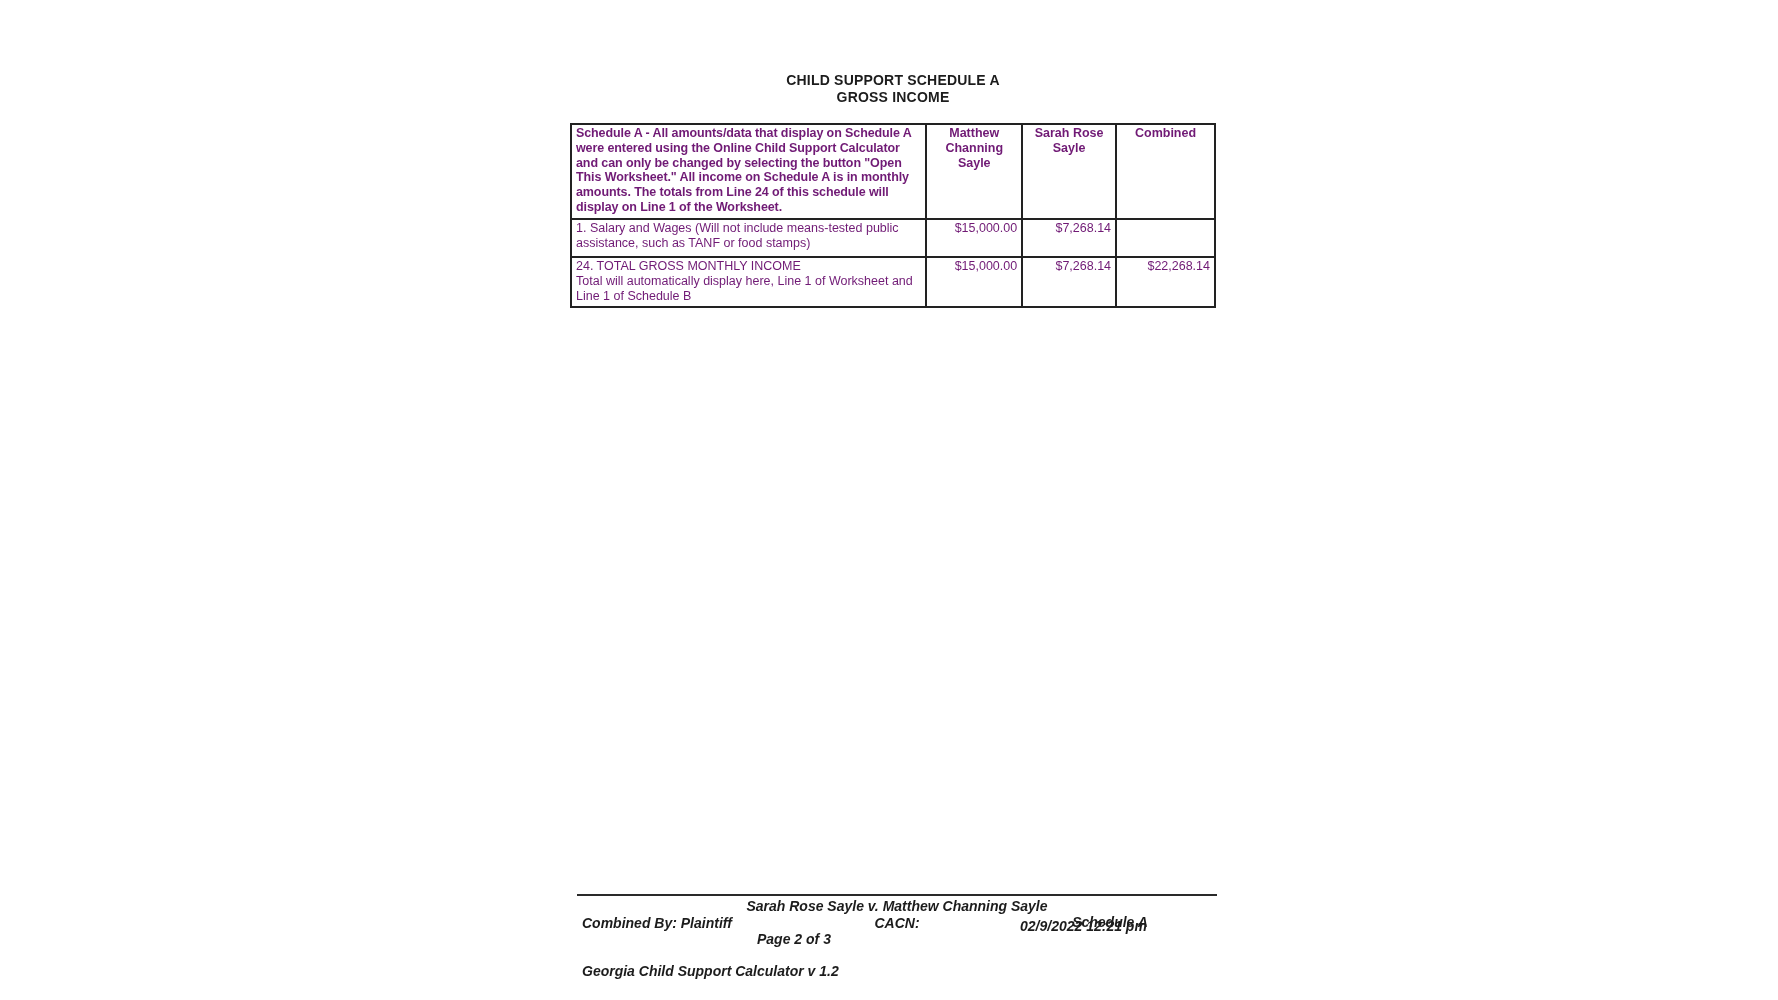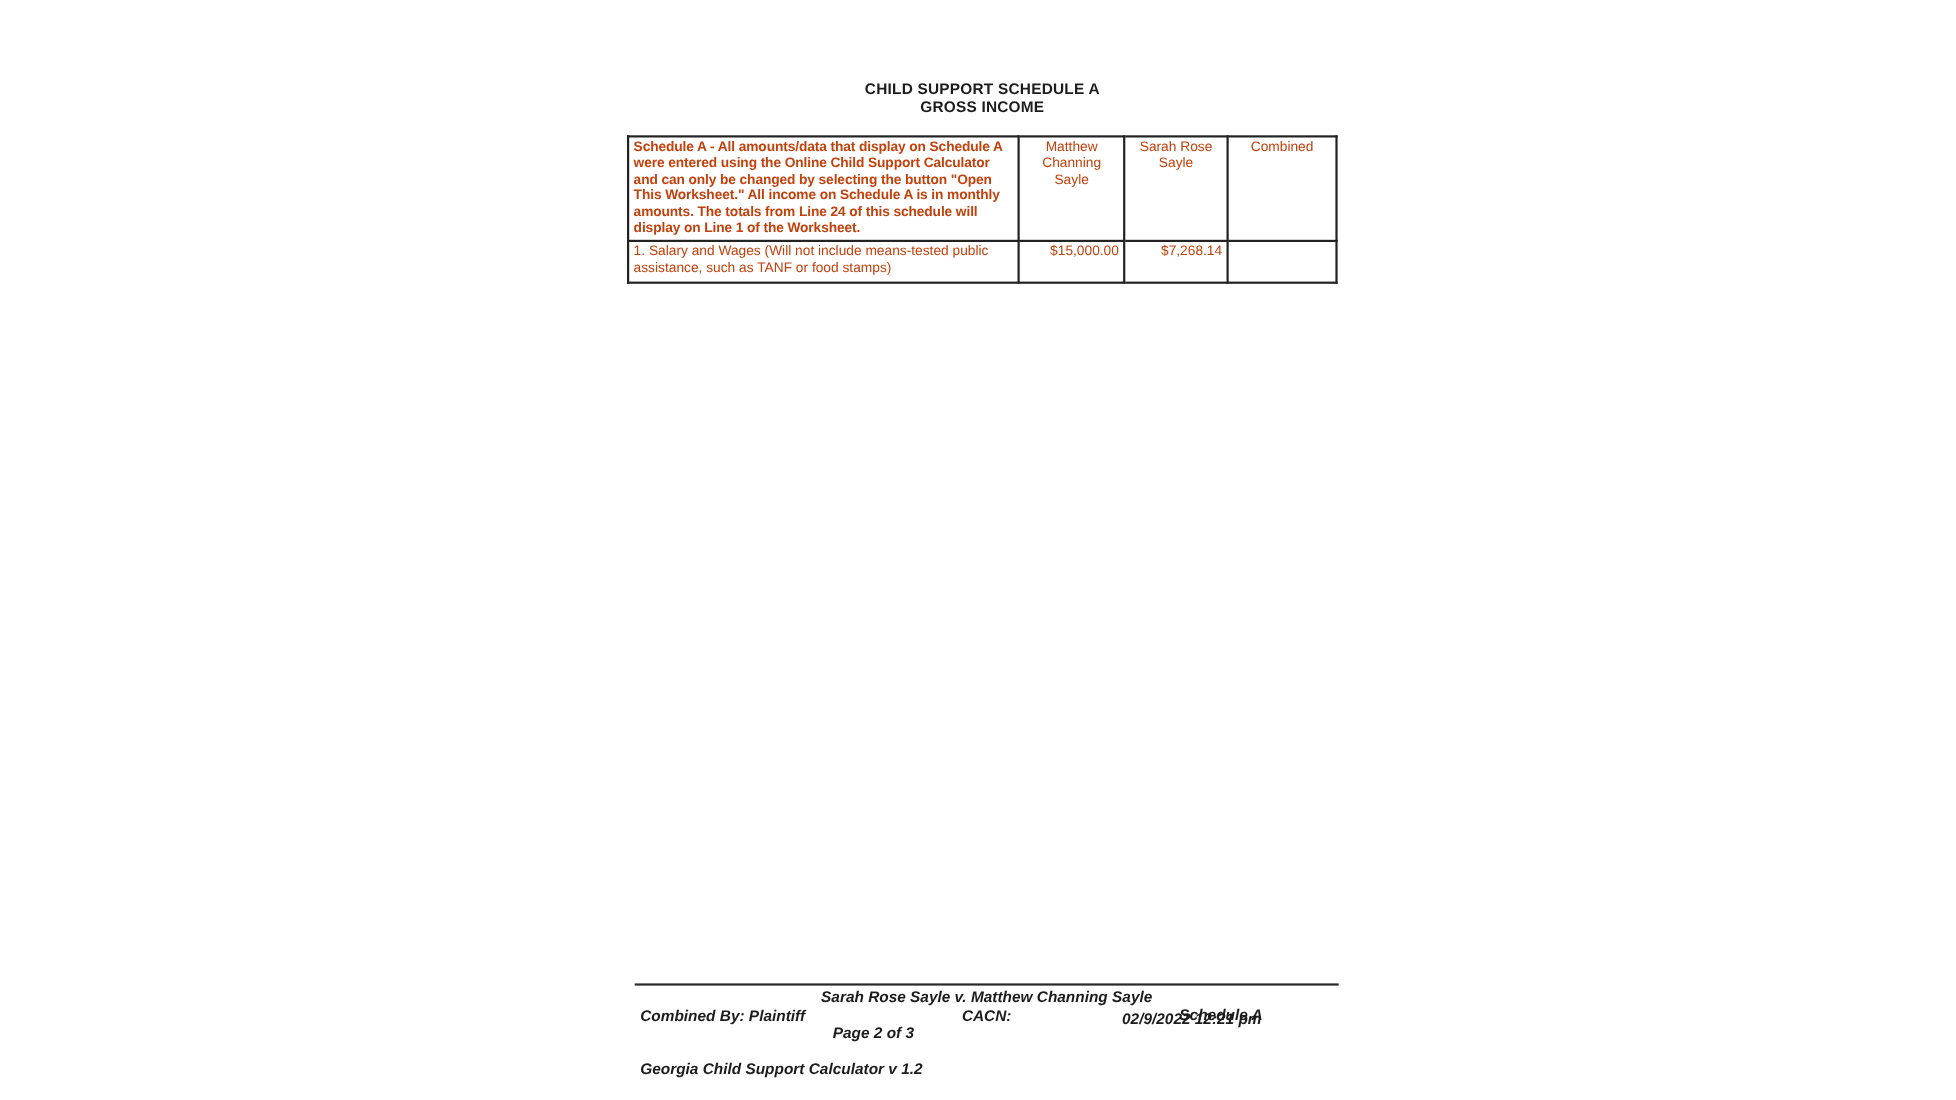--- a/index.html
+++ b/index.html
@@ -42,31 +42,31 @@
     width: 646px;
     background: #ffffff;
   }
   table.schedule td, table.schedule th {
     border: 2px solid #222222;
     vertical-align: top;
     padding: 1px 4px;
     box-sizing: border-box;
     font-size: 12.5px;
     line-height: 14.8px;
-    color: #c2410c;
+    color: #701a75;
     overflow: hidden;
   }
   td.intro-cell {
     font-weight: bold;
     font-size: 12.3px;
     letter-spacing: -0.1px;
     height: 95px;
   }
   th.col-head {
-    font-weight: normal;
+    font-weight: bold;
     text-align: center;
     padding-top: 3px;
     font-size: 12.5px;
   }
   tr.row-short td { height: 38px; }
   tr.row-tall td { height: 50px; }
   td.value-cell {
     text-align: right;
     padding-right: 4px;
     white-space: nowrap;
@@ -124,20 +124,29 @@
     </tr>
     <tr class="row-short">
       <td>
         <div class="row-label">1. Salary and Wages (Will not include means-tested public assistance, such as TANF or food stamps)</div>
         <div class="row-note"></div>
       </td>
       <td class="value-cell">$15,000.00</td>
       <td class="value-cell">$7,268.14</td>
       <td class="value-cell"></td>
     </tr>
+    <tr class="row-tall">
+      <td>
+        <div class="row-label">24. TOTAL GROSS MONTHLY INCOME</div>
+        <div class="row-note">Total will automatically display here, Line 1 of Worksheet and Line 1 of Schedule B</div>
+      </td>
+      <td class="value-cell">$15,000.00</td>
+      <td class="value-cell">$7,268.14</td>
+      <td class="value-cell">$22,268.14</td>
+    </tr>
   </tbody>
     </table>
 </div>
 
 <div class="footer-rule"></div>
 <div class="footer-text f-caption">Sarah Rose Sayle v. Matthew Channing Sayle</div>
 <div class="footer-text f-left-1">Combined By: Plaintiff</div>
 <div class="footer-text f-center-1">CACN:</div>
 <div class="footer-text f-right-1">Schedule A</div>
 <div class="footer-text f-left-2">Georgia Child Support Calculator v 1.2</div>

